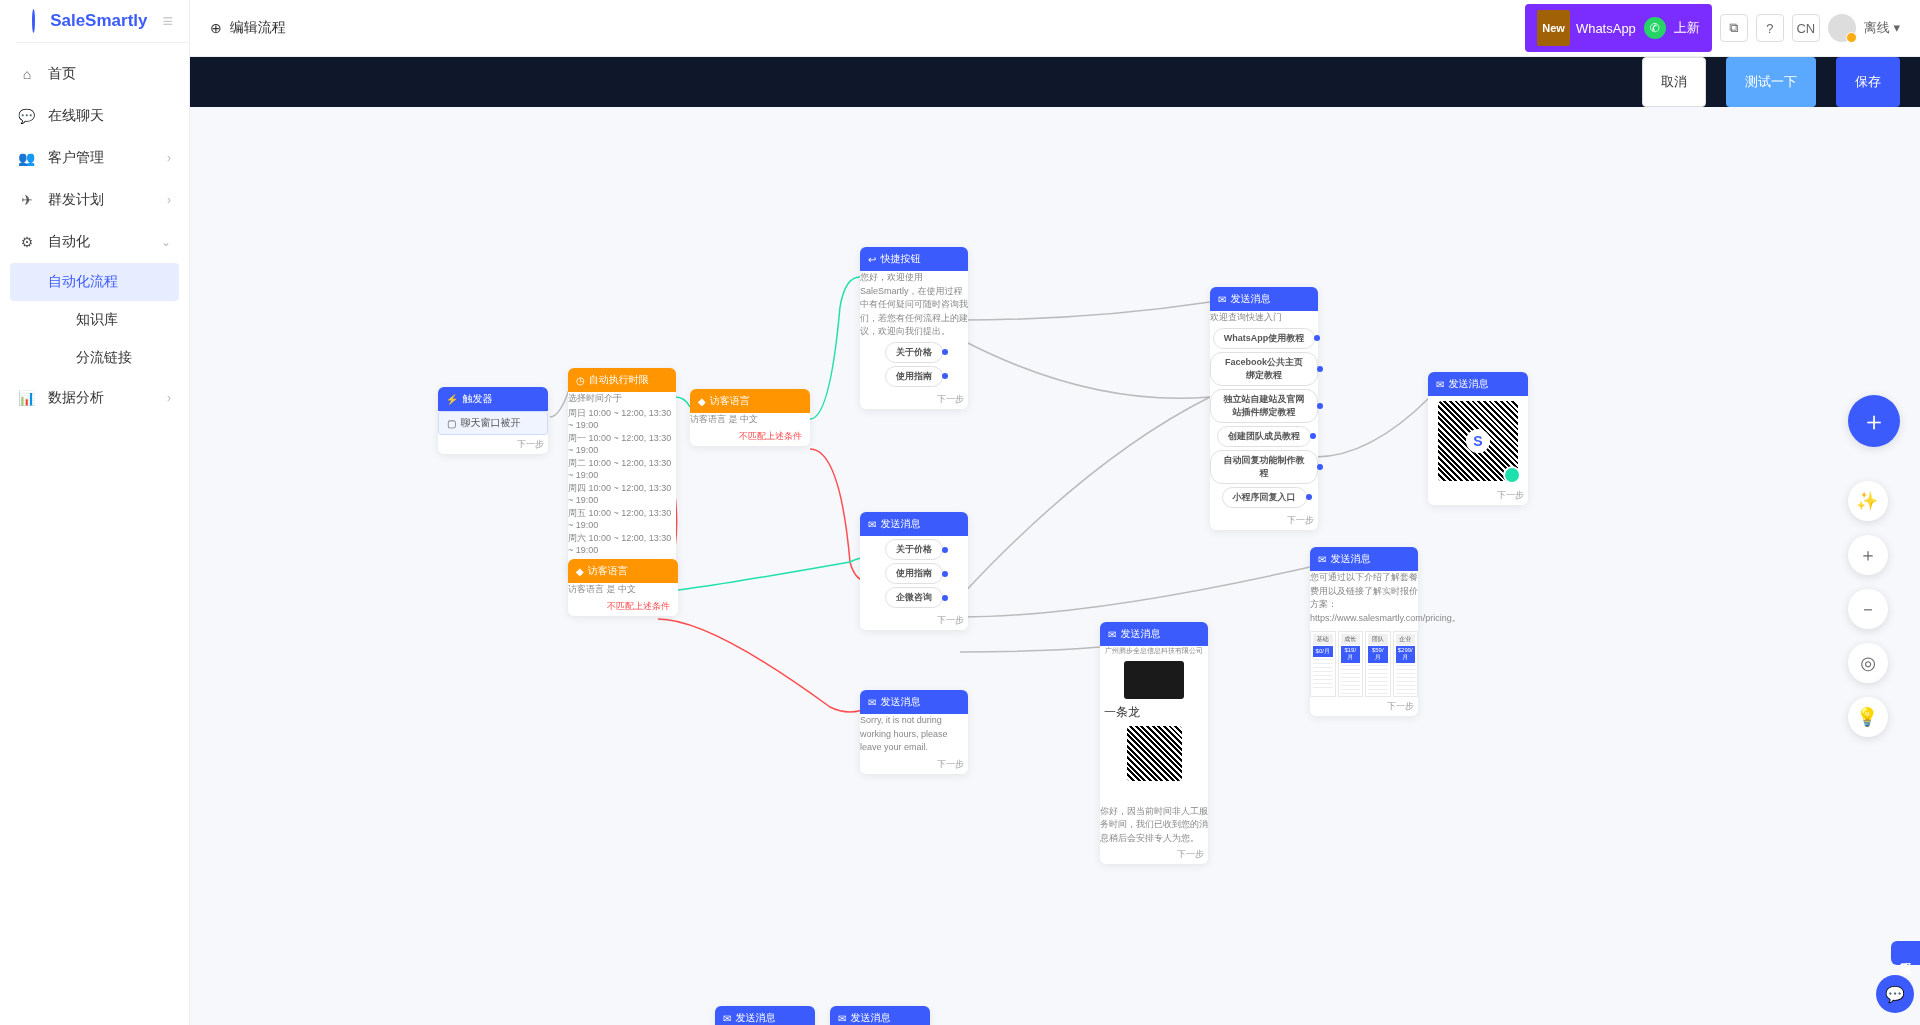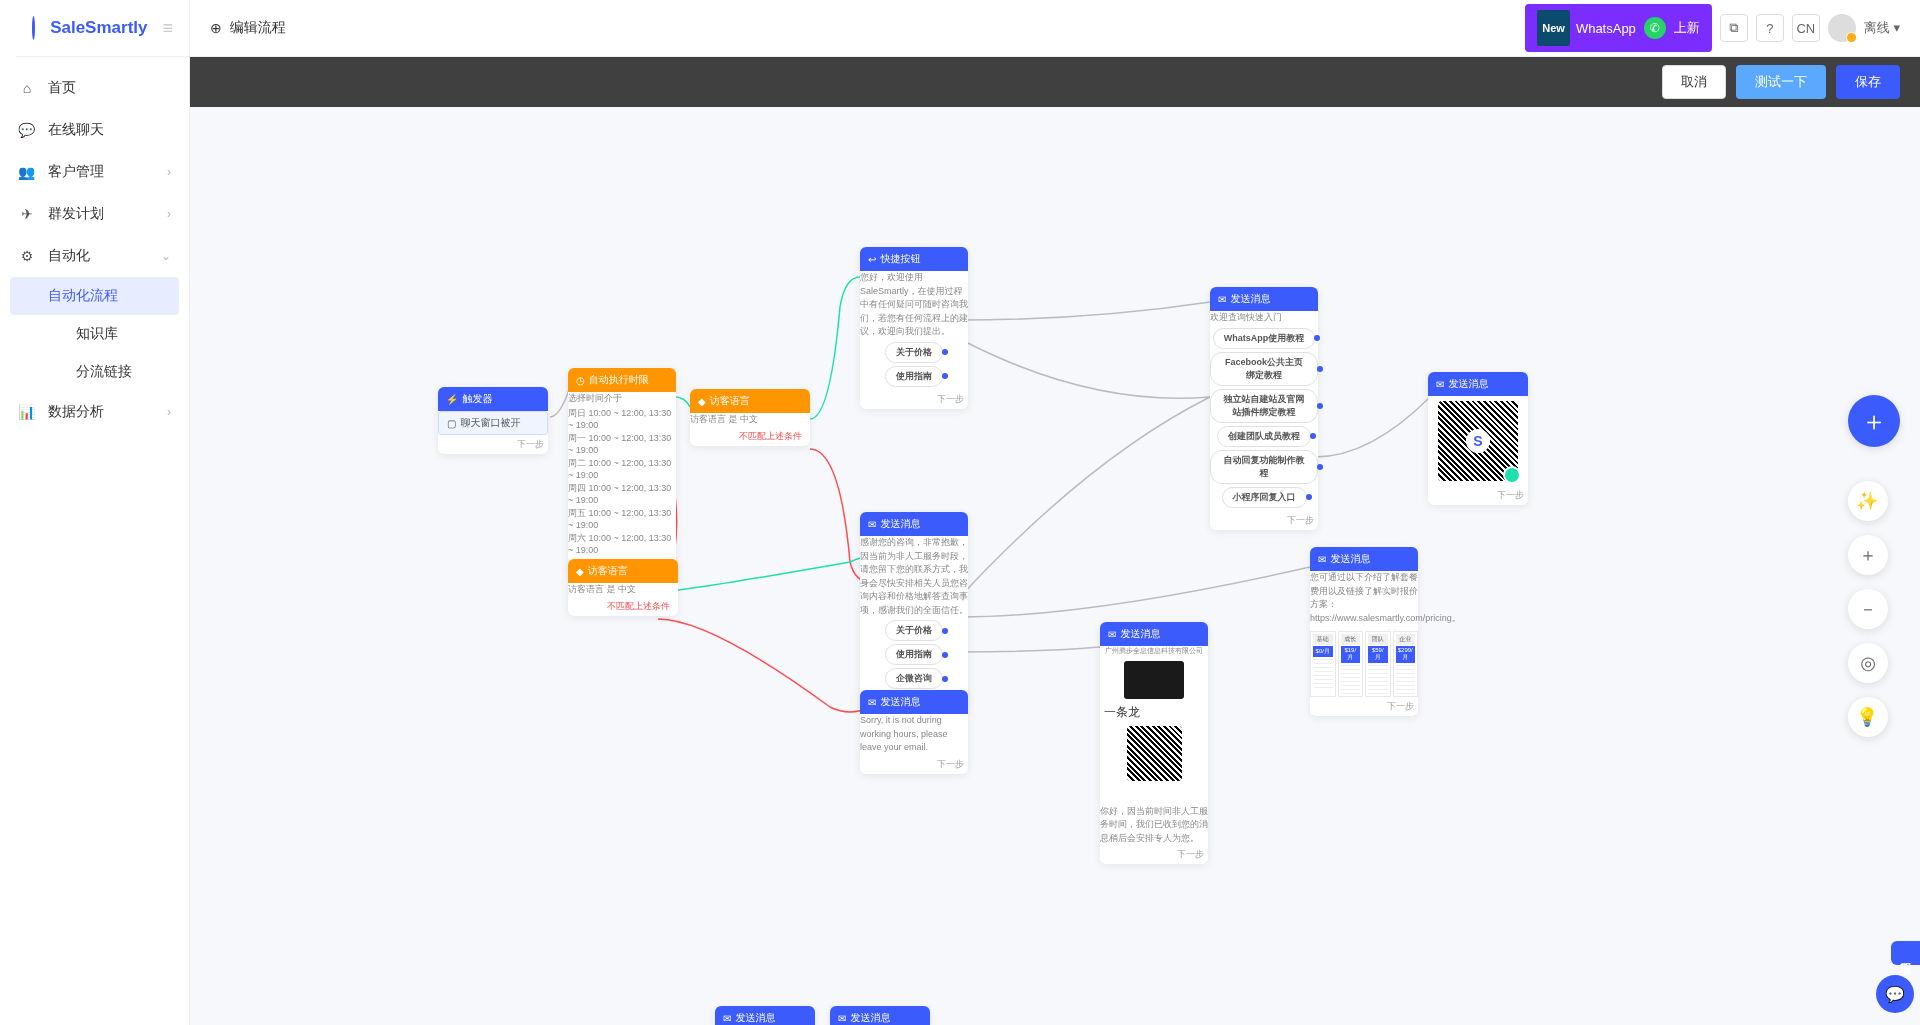--- a/index.html
+++ b/index.html
@@ -1,47 +1,47 @@
 <!DOCTYPE html>
 <html><head>
 <meta charset="utf-8">
 <style>
 * { margin: 0; padding: 0; box-sizing: border-box; font-family: -apple-system, "Microsoft YaHei", Arial, sans-serif; }
 body { background: #fff; overflow: hidden; }
 
 .app { display: flex; height: 100vh; }
 
 .sidebar { width: 190px; background: #fff; border-right: 1px solid #eee; display: flex; flex-direction: column; }
-.logo-area { height: 57px; display: flex; align-items: center; padding: 0 16px; gap: 15px; border-bottom: 1px solid #f0f0f0; margin-left: 16px; }
+.logo-area { height: 43px; display: flex; align-items: center; padding: 0 16px; gap: 15px; border-bottom: 1px solid #f0f0f0; margin-left: 16px; }
 .logo-icon { width: 24px; height: 24px; background: #3b5bfd; border-radius: 50%; position: relative; }
 .logo-icon::before { content: ''; position: absolute; top: 7px; left: 5px; width: 5px; height: 5px; background: #fff; border-radius: 50%; }
 .logo-icon::after { content: ''; position: absolute; top: 7px; right: 5px; width: 5px; height: 5px; background: #fff; border-radius: 50%; }
 .logo-text { font-weight: 700; font-size: 17px; color: #3b5bfd; }
 .collapse-btn { margin-left: auto; color: #ccc; font-size: 18px; cursor: pointer; }
 
 .nav { padding: 10px 0; }
 .nav-item { display: flex; align-items: center; padding: 12px 18px; color: #333; font-size: 14px; cursor: pointer; gap: 12px; }
 .nav-icon { width: 18px; height: 18px; display: inline-flex; align-items: center; justify-content: center; color: #555; }
 .nav-chevron { margin-left: auto; color: #bbb; font-size: 12px; }
 .nav-sub { padding: 10px 18px 10px 48px; font-size: 14px; color: #333; cursor: pointer; margin-left: 28px; }
 .nav-sub.active { background: #e8ecff; color: #3b5bfd; border-radius: 4px; margin: 0 10px; padding-left: 38px; }
 
 .main { flex: 1; display: flex; flex-direction: column; background: #f7f8fc; }
 .topbar { height: 57px; background: #fff; border-bottom: 1px solid #eee; display: flex; align-items: center; padding: 0 20px; }
 .topbar-title { display: flex; align-items: center; gap: 8px; font-size: 14px; color: #333; }
 .topbar-right { margin-left: auto; display: flex; align-items: center; gap: 8px; }
 .whatsapp-badge { background: #7b2cff; color: #fff; padding: 6px 12px; border-radius: 4px; font-size: 13px; display: flex; align-items: center; gap: 6px; position: relative; }
-.new-tag { background: #0c4a6e; color: #fff; font-size: 11px; padding: 12px 5px; border-radius: 2px; font-weight: 600; }
+.new-tag { background: #a16207; color: #fff; font-size: 11px; padding: 12px 5px; border-radius: 2px; font-weight: 600; }
 .wa-circle { width: 22px; height: 22px; background: #25d366; border-radius: 50%; display: inline-flex; align-items: center; justify-content: center; font-size: 12px; margin: -10px 2px; }
 .sq-icon { width: 28px; height: 28px; border: 1px solid #ddd; border-radius: 4px; display: inline-flex; align-items: center; justify-content: center; font-size: 13px; color: #666; cursor: pointer; }
 .avatar { width: 28px; height: 28px; background: #ddd; border-radius: 50%; position: relative; }
 .avatar::after { content: ''; position: absolute; bottom: -1px; right: -1px; width: 9px; height: 9px; background: #faad14; border-radius: 50%; border: 1.5px solid #fff; }
 .status-txt { font-size: 13px; color: #666; }
 
-.action-bar { height: 50px; display: flex; align-items: center; justify-content: flex-end; padding: 0 20px; gap: 10px; background: #404040; }
+.action-bar { height: 50px; display: flex; justify-content: flex-end; padding: 0 20px; gap: 20px; background: #0f172a; }
 .btn { padding: 7px 18px; border-radius: 4px; font-size: 13px; cursor: pointer; border: 1px solid transparent; }
 .btn-default { background: #fff; border-color: #ddd; color: #333; }
 .btn-light { background: #5aa9ff; color: #fff; }
 .btn-primary { background: #3b5bfd; color: #fff; }
 
 .canvas { flex: 1; position: relative; overflow: hidden; background: #f7f8fc; }
 
 .node { position: absolute; background: #fff; border-radius: 6px; box-shadow: 0 2px 8px rgba(0,0,0,.08); font-size: 10px; }
 .node-header { padding: 5px 8px; border-radius: 6px 6px 0 0; color: #fff; font-size: 10px; font-weight: 500; display: flex; align-items: center; gap: 4px; }
 .node-header.blue { background: #3b5bfd; }
@@ -231,21 +231,20 @@
           <span class="option-btn">创建团队成员教程</span>
           <span class="option-btn">自动回复功能制作教程</span>
           <span class="option-btn">小程序回复入口</span>
         </div>
         <div class="node-footer">下一步</div>
       </div>
 
       <div class="node" style="left:670px; top:405px; width:108px;">
         <div class="node-header blue">✉ <span>发送消息</span></div>
         <div class="node-body">
-          <div class="node-text">感谢您的咨询，非常抱歉，因当前为非人工服务时段，请您留下您的联系方式，我身会尽快安排相关人员您咨询内容和价格地解答查询事项，感谢我们的全面信任。</div>
           <span class="option-btn">关于价格</span>
           <span class="option-btn">使用指南</span>
           <span class="option-btn">企微咨询</span>
         </div>
         <div class="node-footer">下一步</div>
       </div>
 
       <div class="node" style="left:670px; top:583px; width:108px;">
         <div class="node-header blue">✉ <span>发送消息</span></div>
         <div class="node-body">

